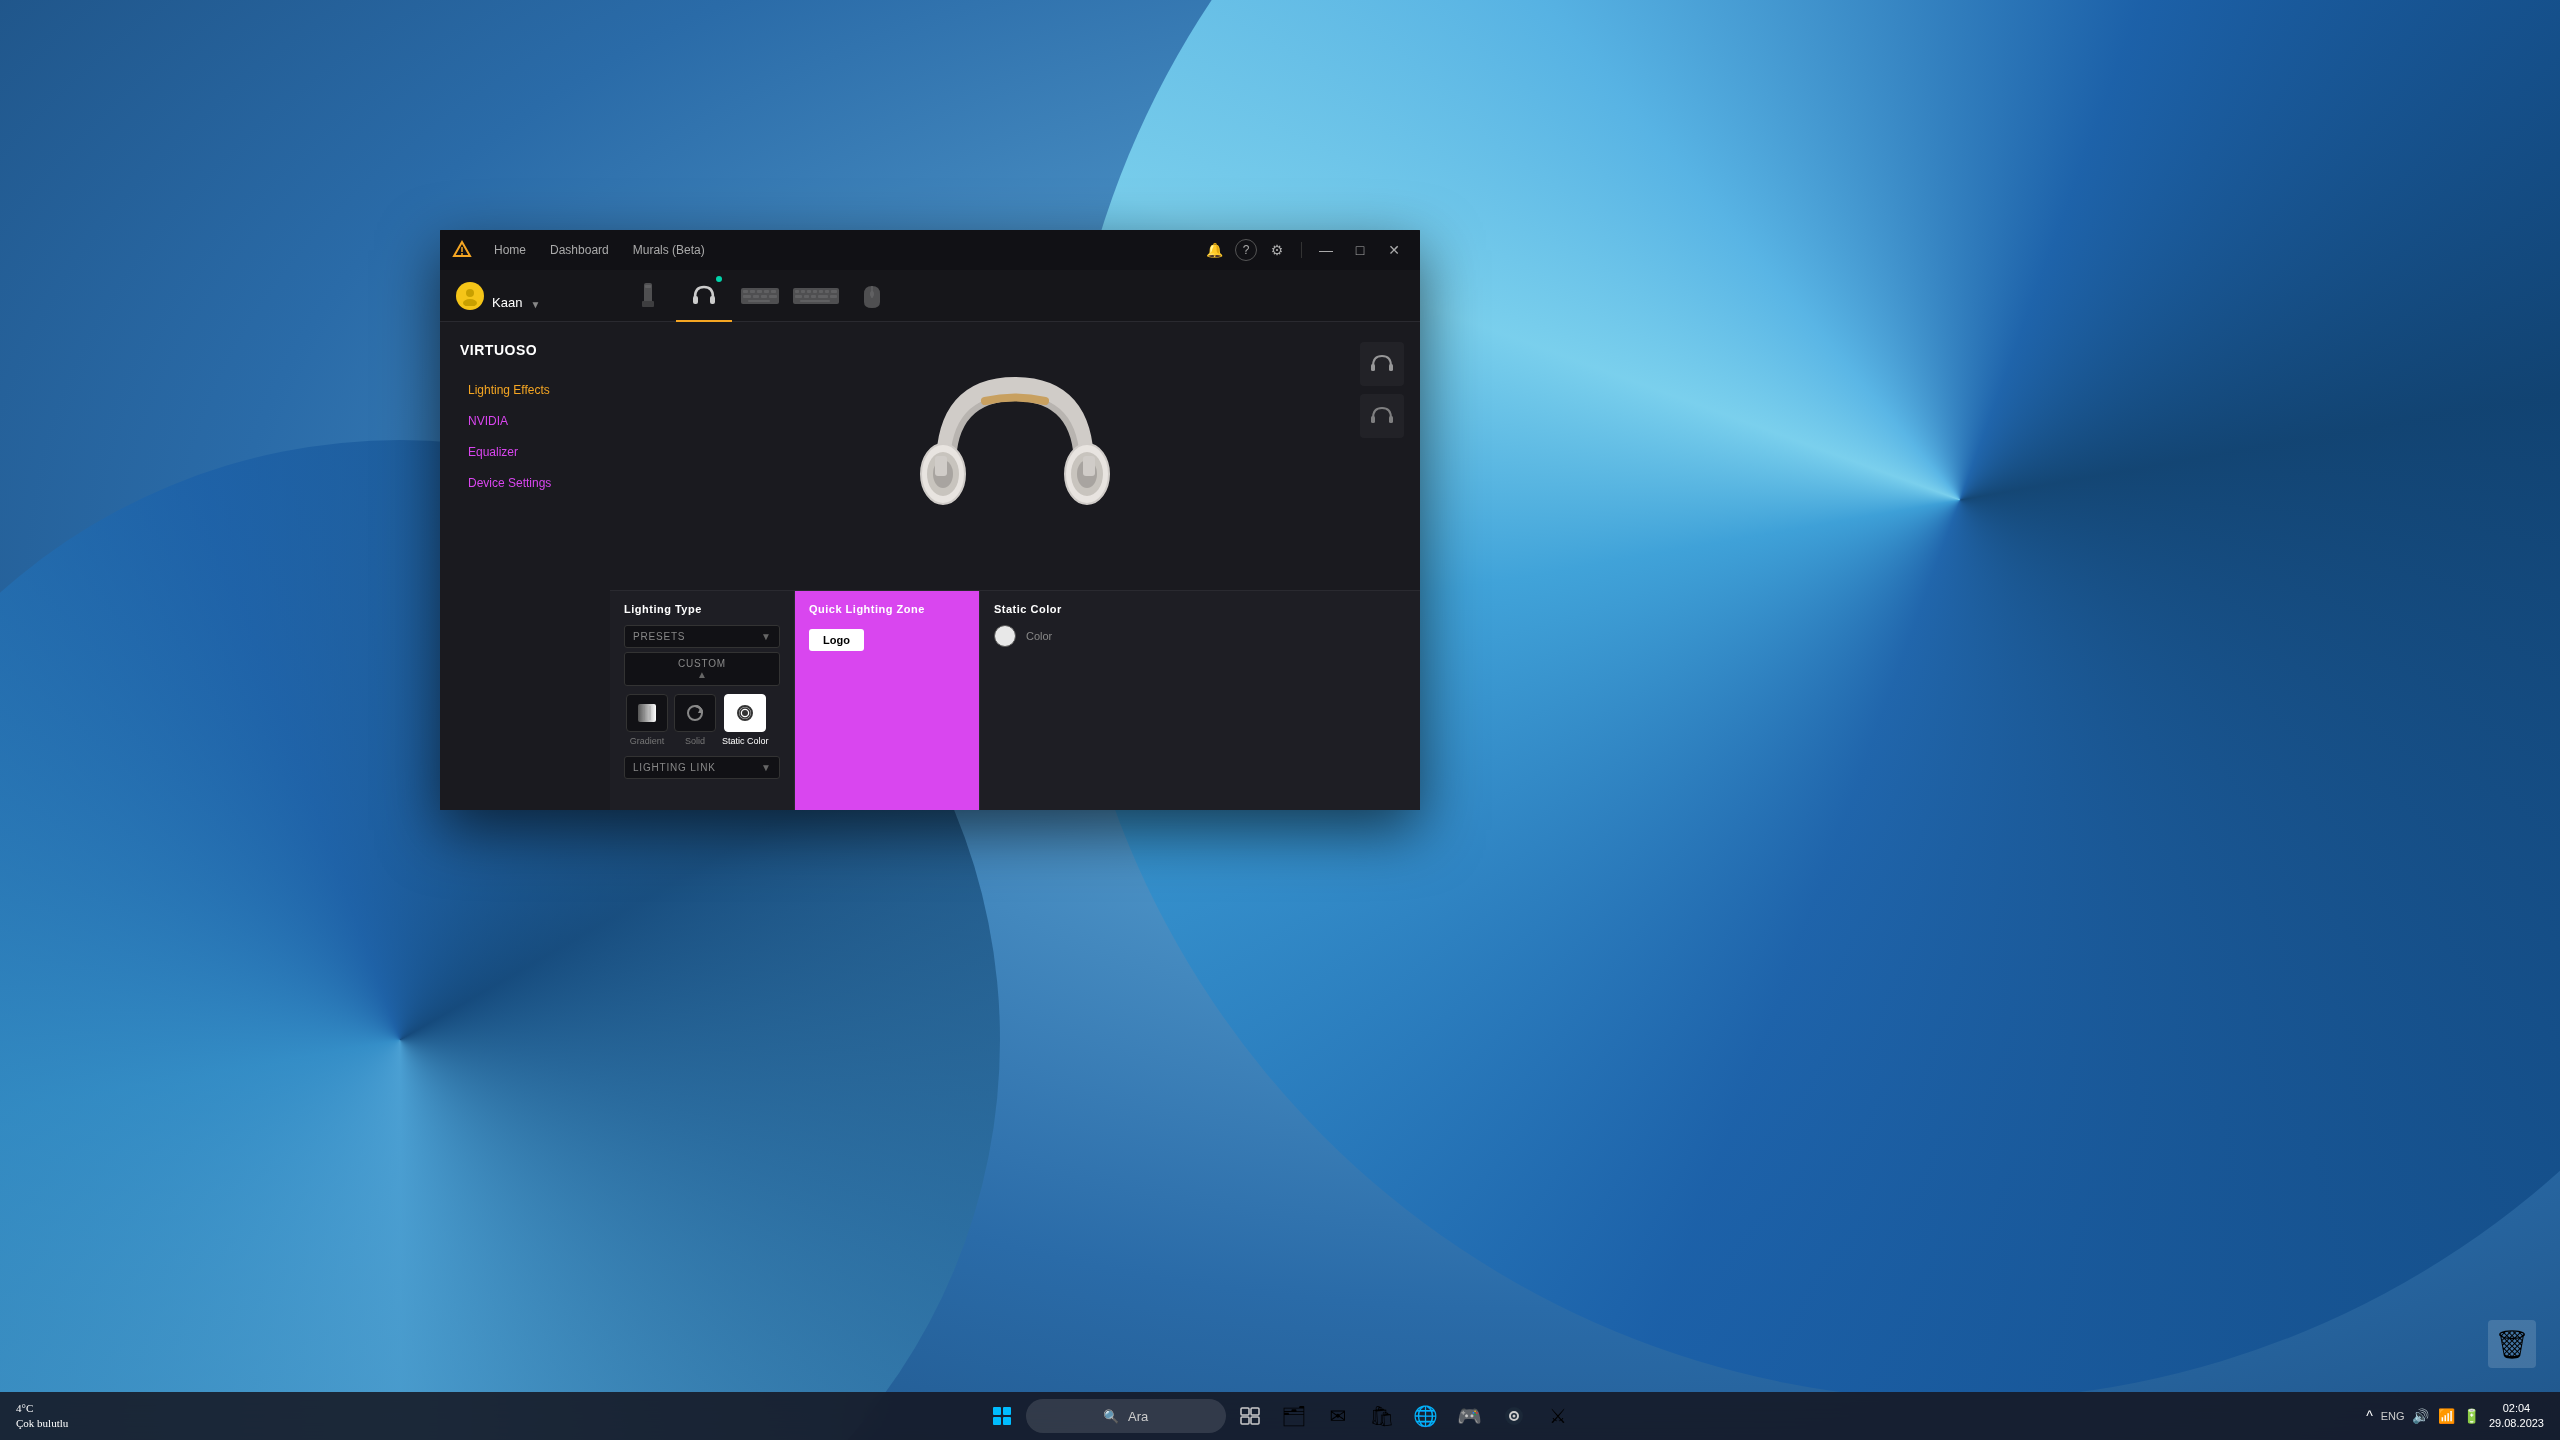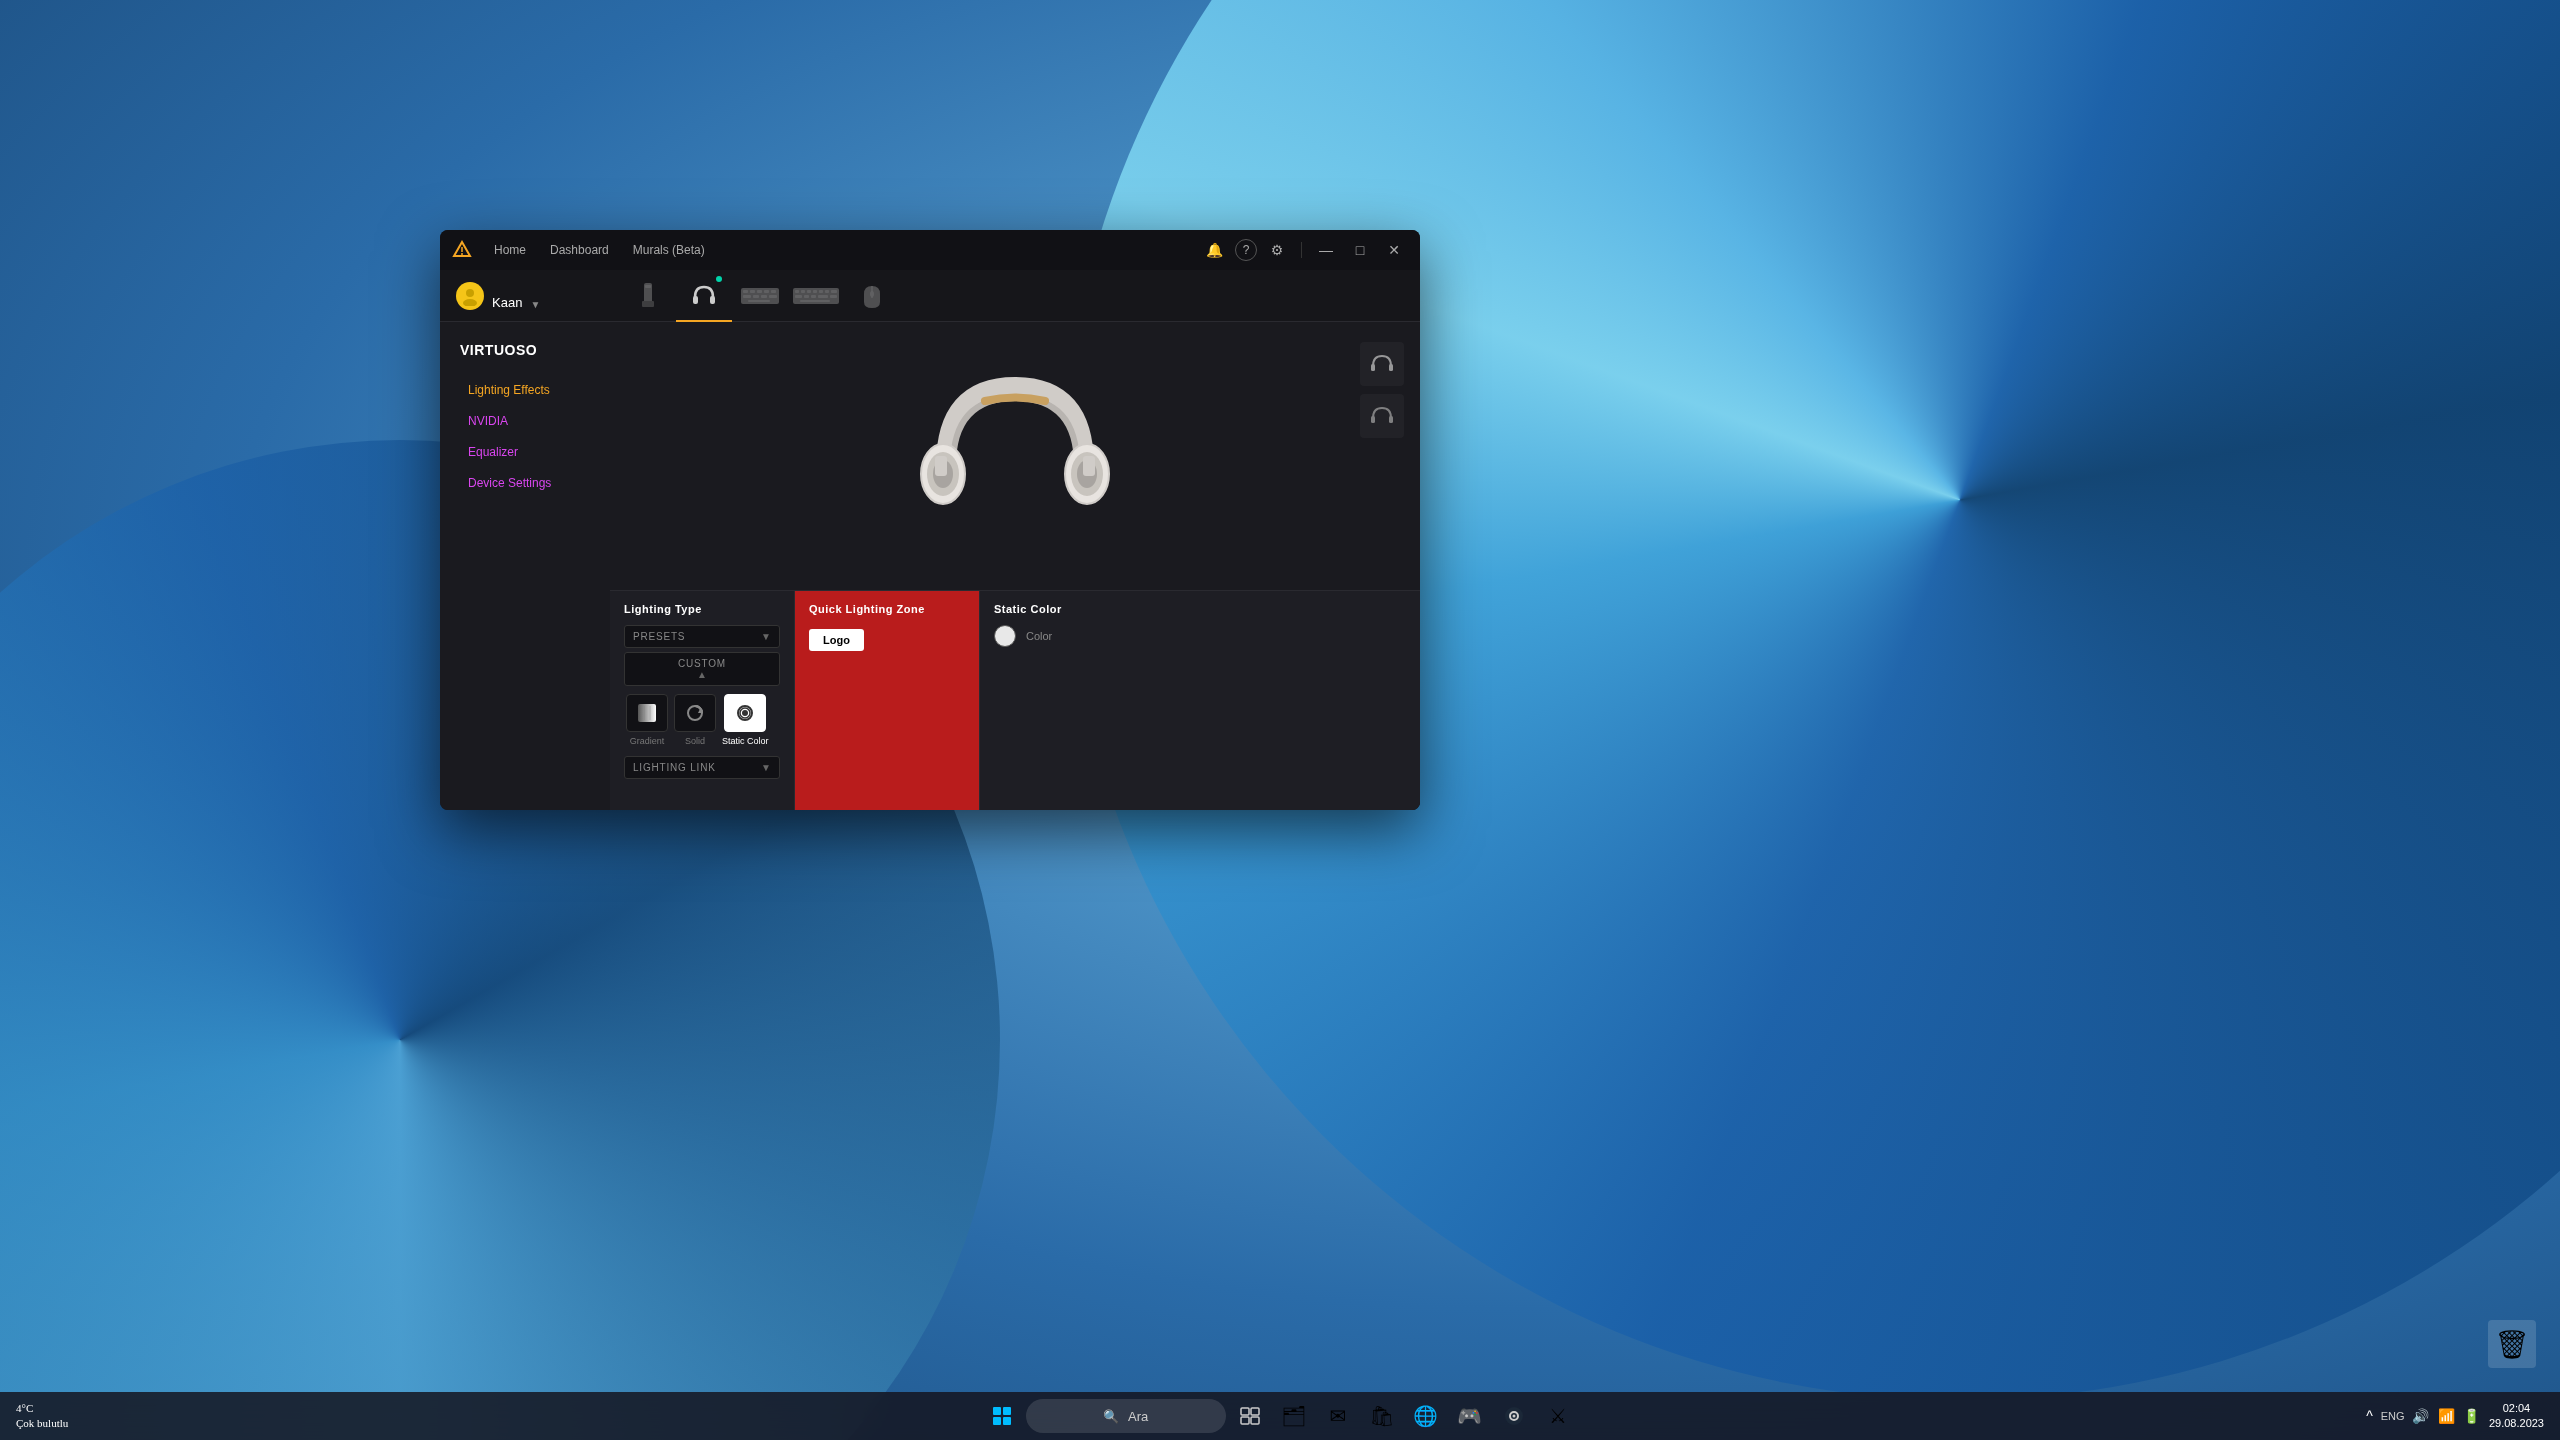--- a/index.html
+++ b/index.html
@@ -142,21 +142,21 @@
     }
 
     
     .app-window {
       position: absolute;
       top: 230px;
       left: 440px;
       width: 980px;
       height: 580px;
       background: #1a1a1f;
-      border-radius: 8px;
+      border-radius: 1px;
       box-shadow: 0 20px 60px rgba(0,0,0,0.6);
       display: flex;
       flex-direction: column;
       overflow: hidden;
     }
 
     
     .title-bar {
       height: 40px;
       background: #111115;
@@ -466,21 +466,21 @@
       color: #888;
       font-size: 10px;
       flex: 1;
       text-transform: uppercase;
       letter-spacing: 0.8px;
     }
 
     
     .panel-quick-zone {
       width: 185px;
-      background: #b91c1c;
+      background: #d946ef;
       padding: 12px 14px;
       border-right: 1px solid #2a2a30;
       flex-shrink: 0;
     }
     .zone-button {
       display: inline-flex;
       align-items: center;
       justify-content: center;
       background: #fff;
       color: #000;

